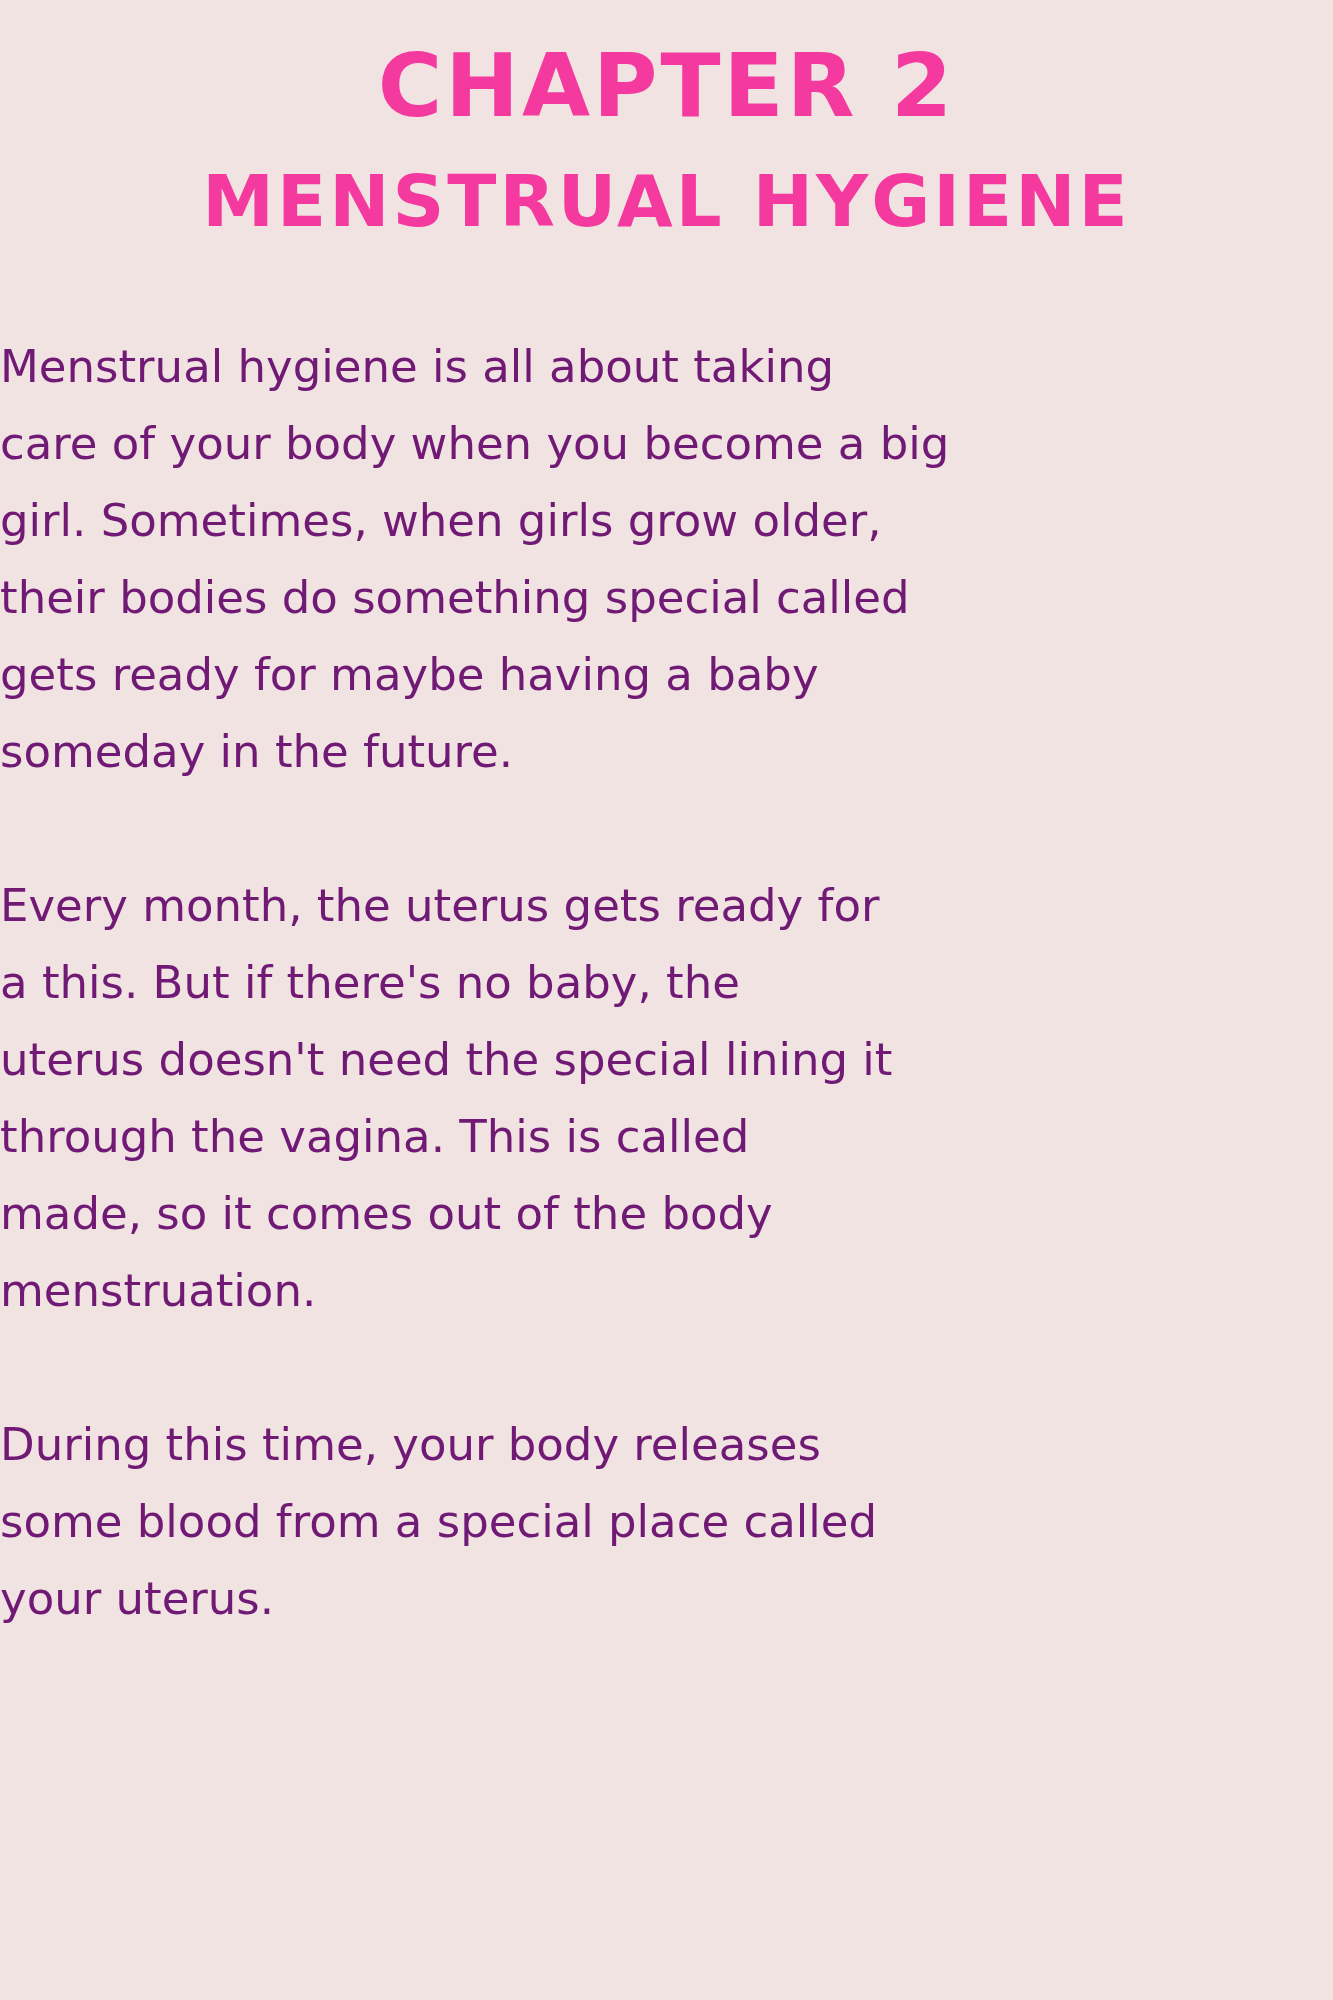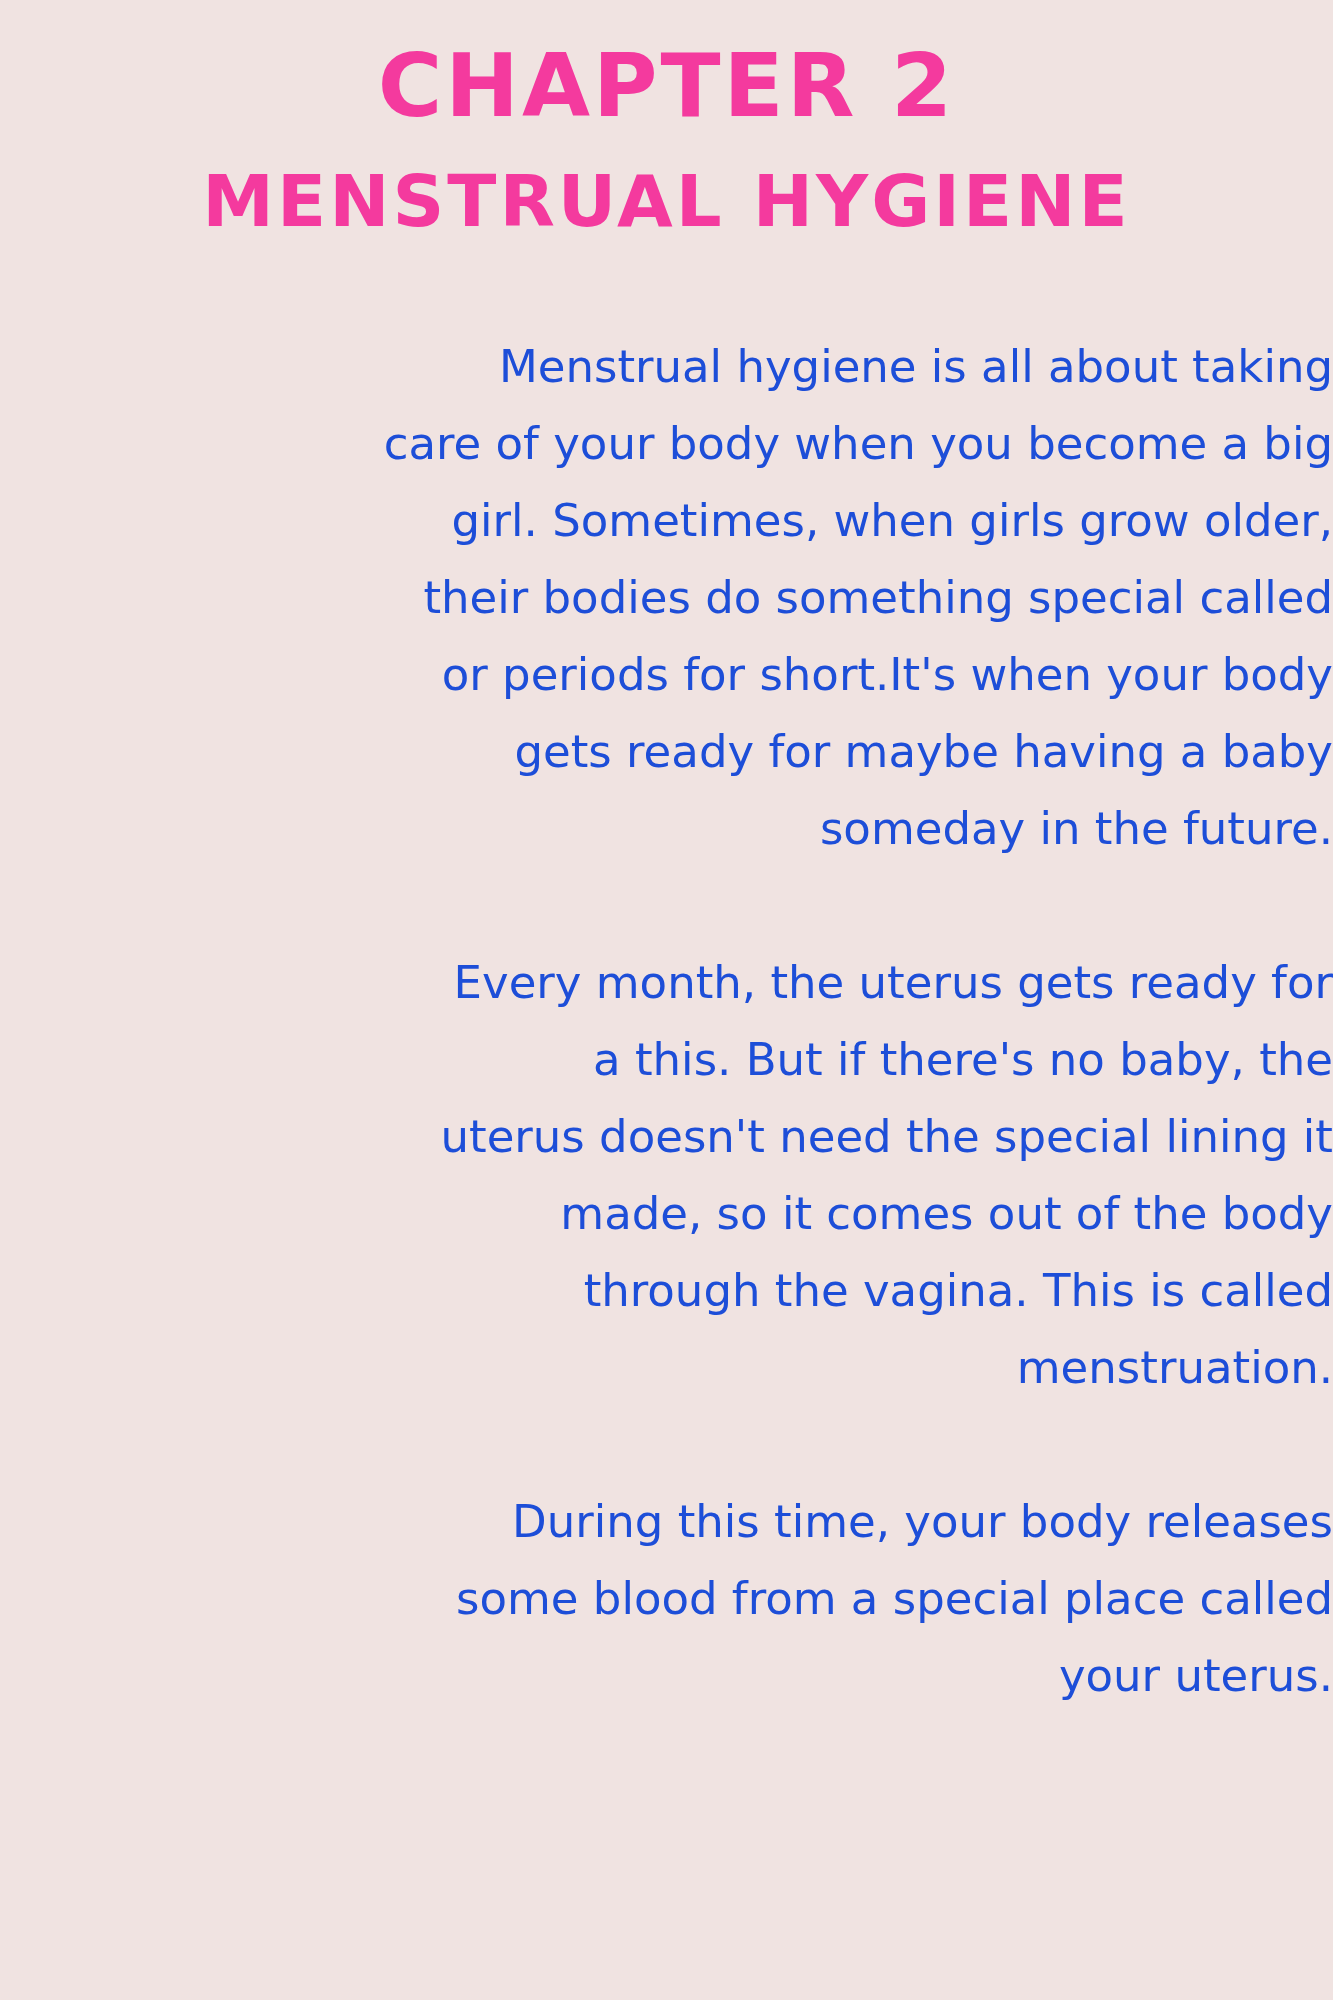--- a/index.html
+++ b/index.html
@@ -30,22 +30,22 @@
     line-height: 112px;
     white-space: nowrap;
   }
   .title-line-2 {
     font-size: 72px;
     line-height: 118px;
     white-space: nowrap;
   }
   .body-block {
     margin-top: 68px;
-    text-align: right;
-    color: #1d4ed8;
+    text-align: left;
+    color: #701a75;
     font-size: 45px;
   }
   .paragraph {
     margin: 0;
   }
   .paragraph + .paragraph {
     margin-top: 77px;
   }
   .body-line {
     line-height: 77px;
@@ -62,31 +62,30 @@
     <div class="title-line-2">MENSTRUAL HYGIENE</div>
   </div>
 
   <div class="body-block">
 
     <div class="paragraph">
       <div class="body-line">Menstrual hygiene is all about taking</div>
       <div class="body-line">care of your body when you become a big</div>
       <div class="body-line">girl. Sometimes, when girls grow older,</div>
       <div class="body-line">their bodies do something special called</div>
-      <div class="body-line">or periods for short.It's when your body</div>
       <div class="body-line">gets ready for maybe having a baby</div>
       <div class="body-line">someday in the future.</div>
     </div>
 
     <div class="paragraph">
       <div class="body-line">Every month, the uterus gets ready for</div>
       <div class="body-line">a this. But if there's no baby, the</div>
       <div class="body-line">uterus doesn't need the special lining it</div>
+      <div class="body-line">through the vagina. This is called</div>
       <div class="body-line">made, so it comes out of the body</div>
-      <div class="body-line">through the vagina. This is called</div>
       <div class="body-line">menstruation.</div>
     </div>
 
     <div class="paragraph">
       <div class="body-line">During this time, your body releases</div>
       <div class="body-line">some blood from a special place called</div>
       <div class="body-line">your uterus.</div>
     </div>
 
   </div>

